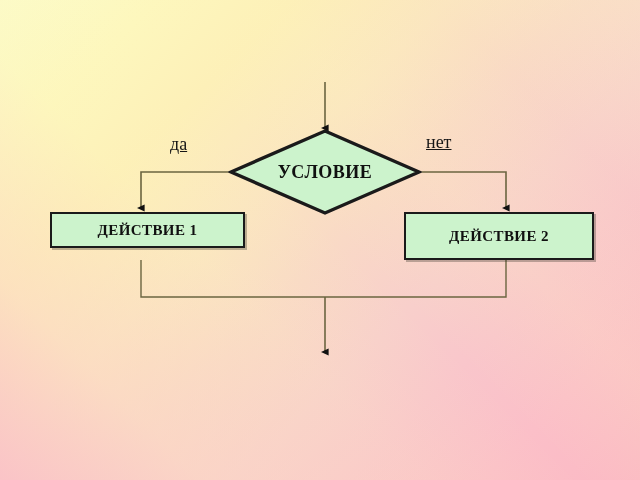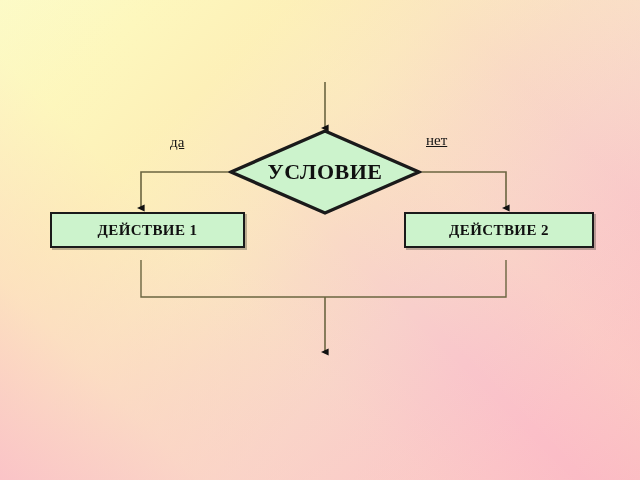--- a/index.html
+++ b/index.html
@@ -67,21 +67,21 @@
   }
   .diamond-label {
     position: absolute;
     left: 0;
     top: 0;
     width: 194px;
     height: 88px;
     display: flex;
     align-items: center;
     justify-content: center;
-    font-size: 22px;
+    font-size: 18px;
     font-weight: 700;
     color: #101010;
     letter-spacing: 0.5px;
     white-space: nowrap;
   }
 
   
   .proc-box {
     position: absolute;
     box-sizing: border-box;
@@ -102,27 +102,27 @@
   #box-action-1 {
     left: 50px;
     top: 212px;
     width: 195px;
     height: 36px;
   }
   #box-action-2 {
     left: 404px;
     top: 212px;
     width: 190px;
-    height: 36px;
+    height: 48px;
   }
 
   
   .branch-label {
     position: absolute;
-    font-size: 15px;
+    font-size: 18px;
     color: #151515;
     white-space: nowrap;
     text-decoration: underline;
   }
   #label-yes { left: 170px; top: 134px; }
   #label-no  { left: 426px; top: 132px; }
 </style>
 </head>
 <body>
 

